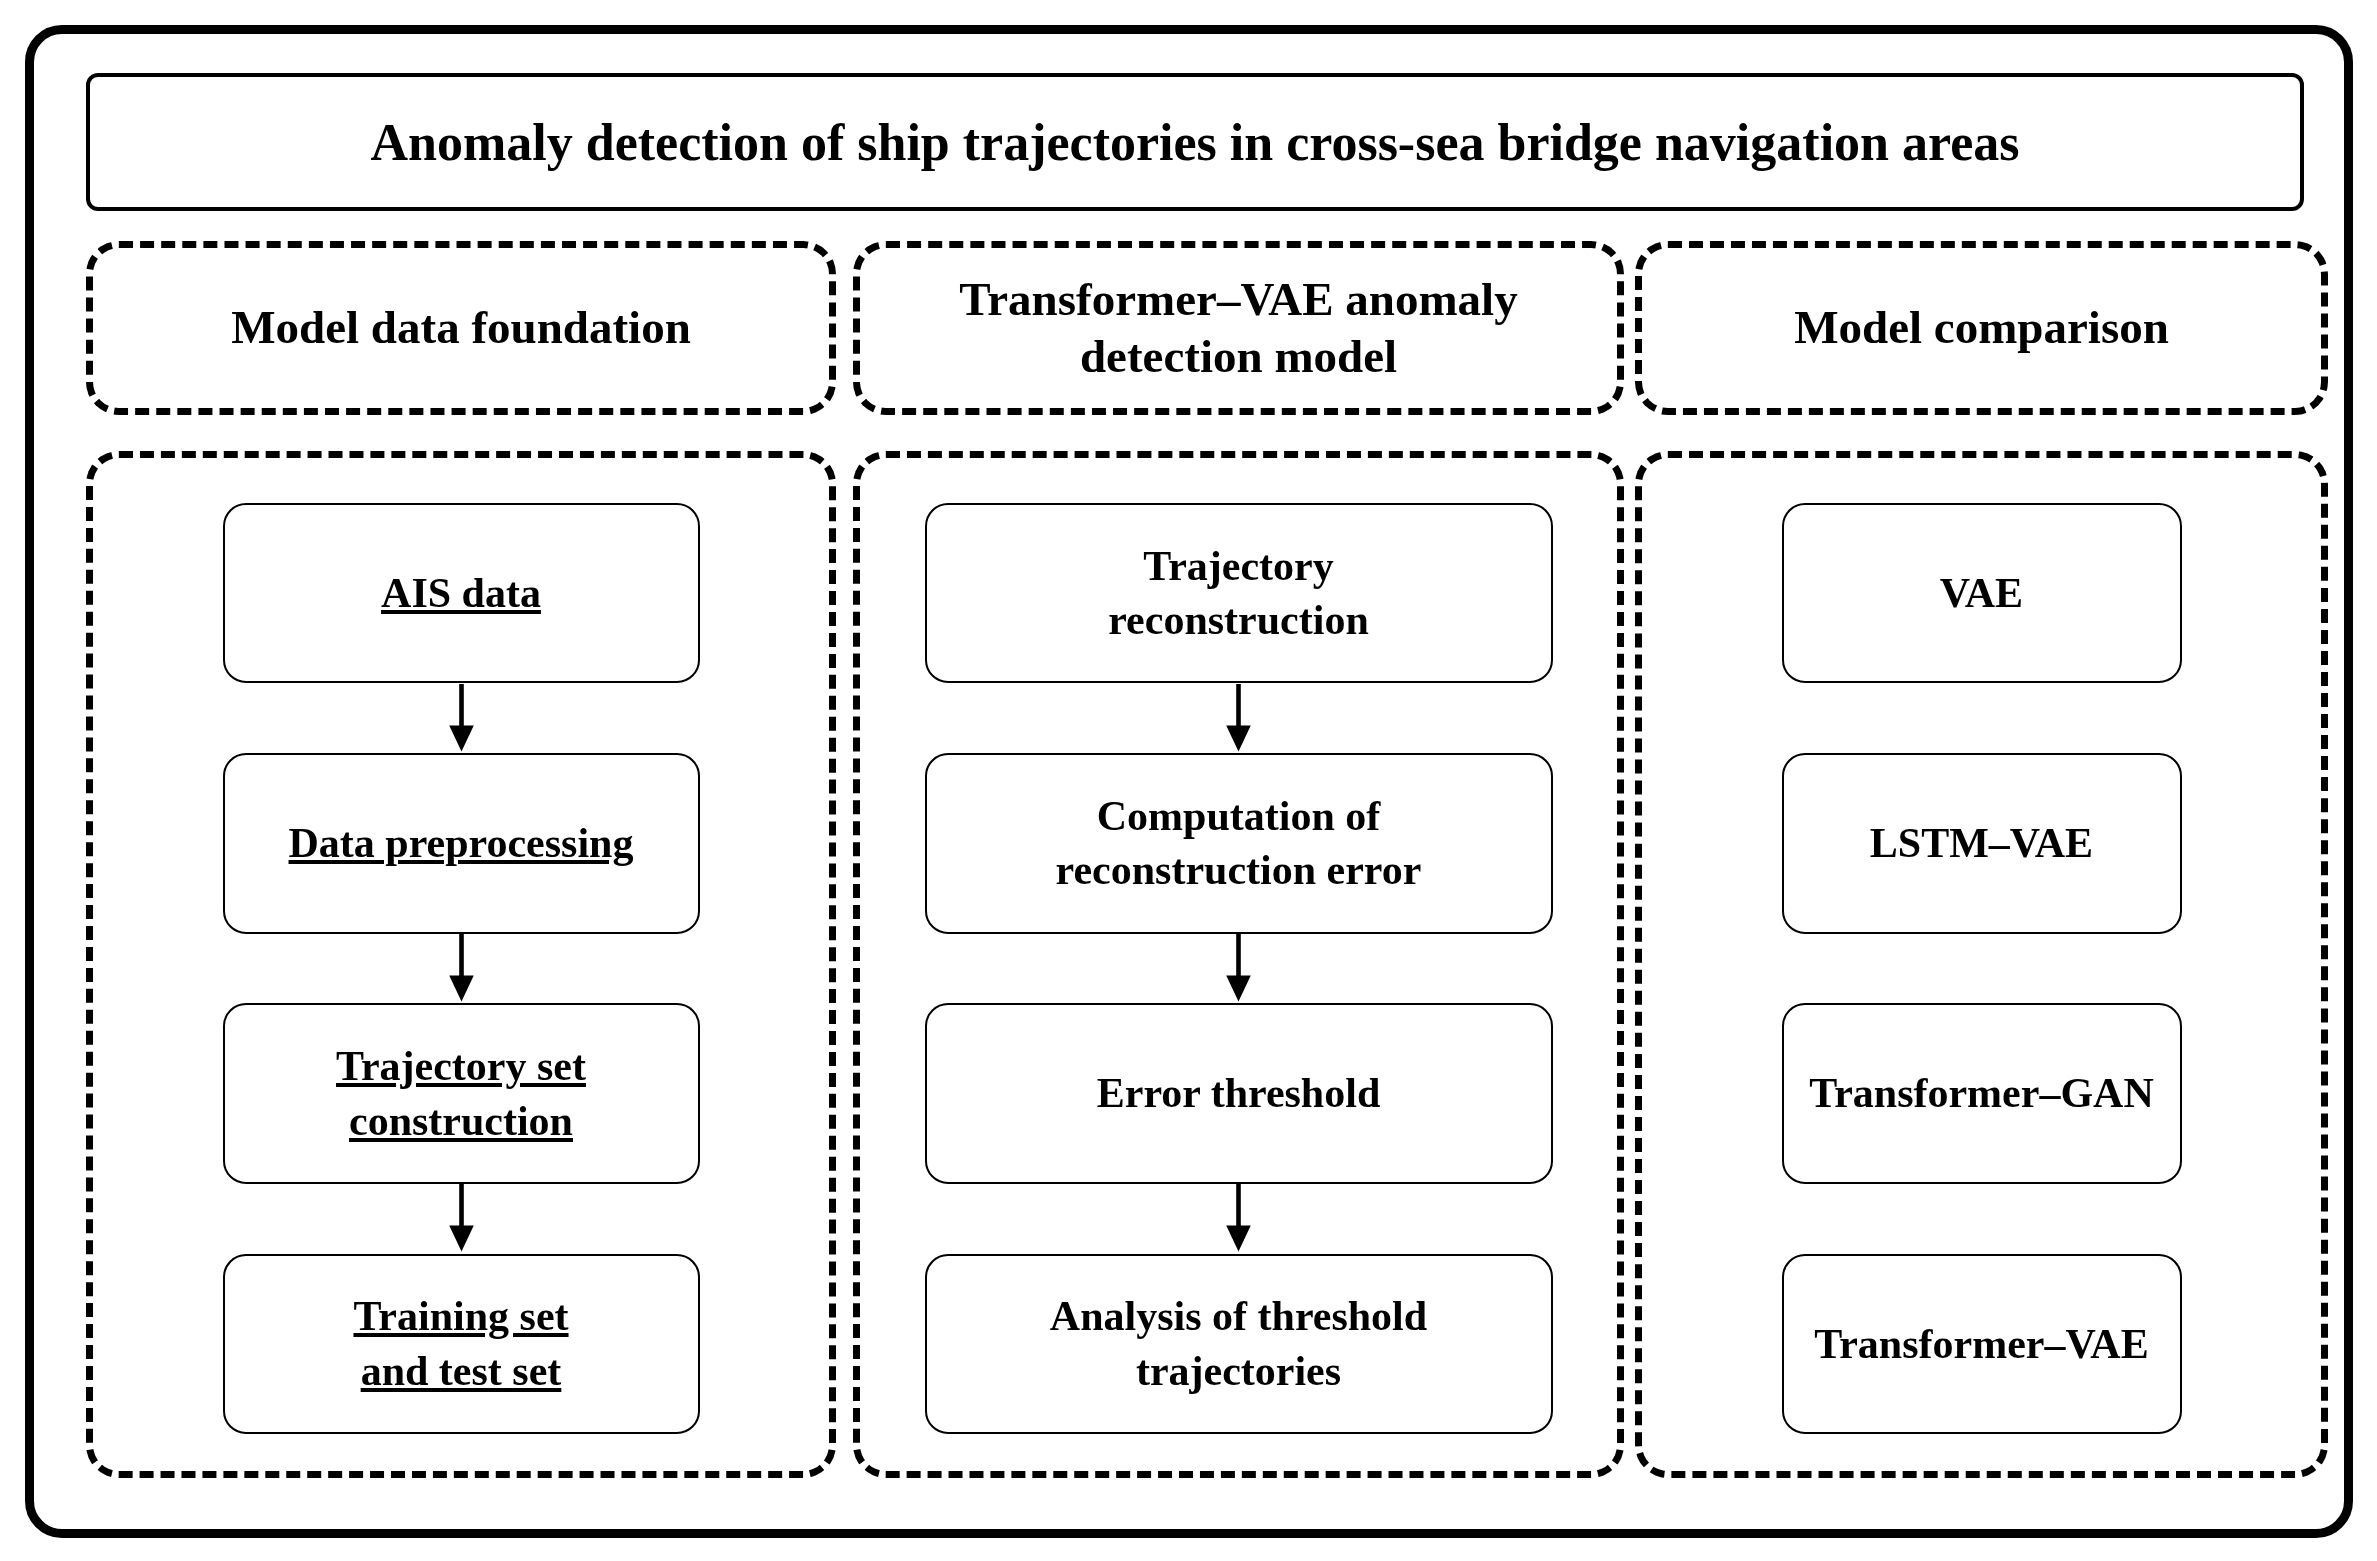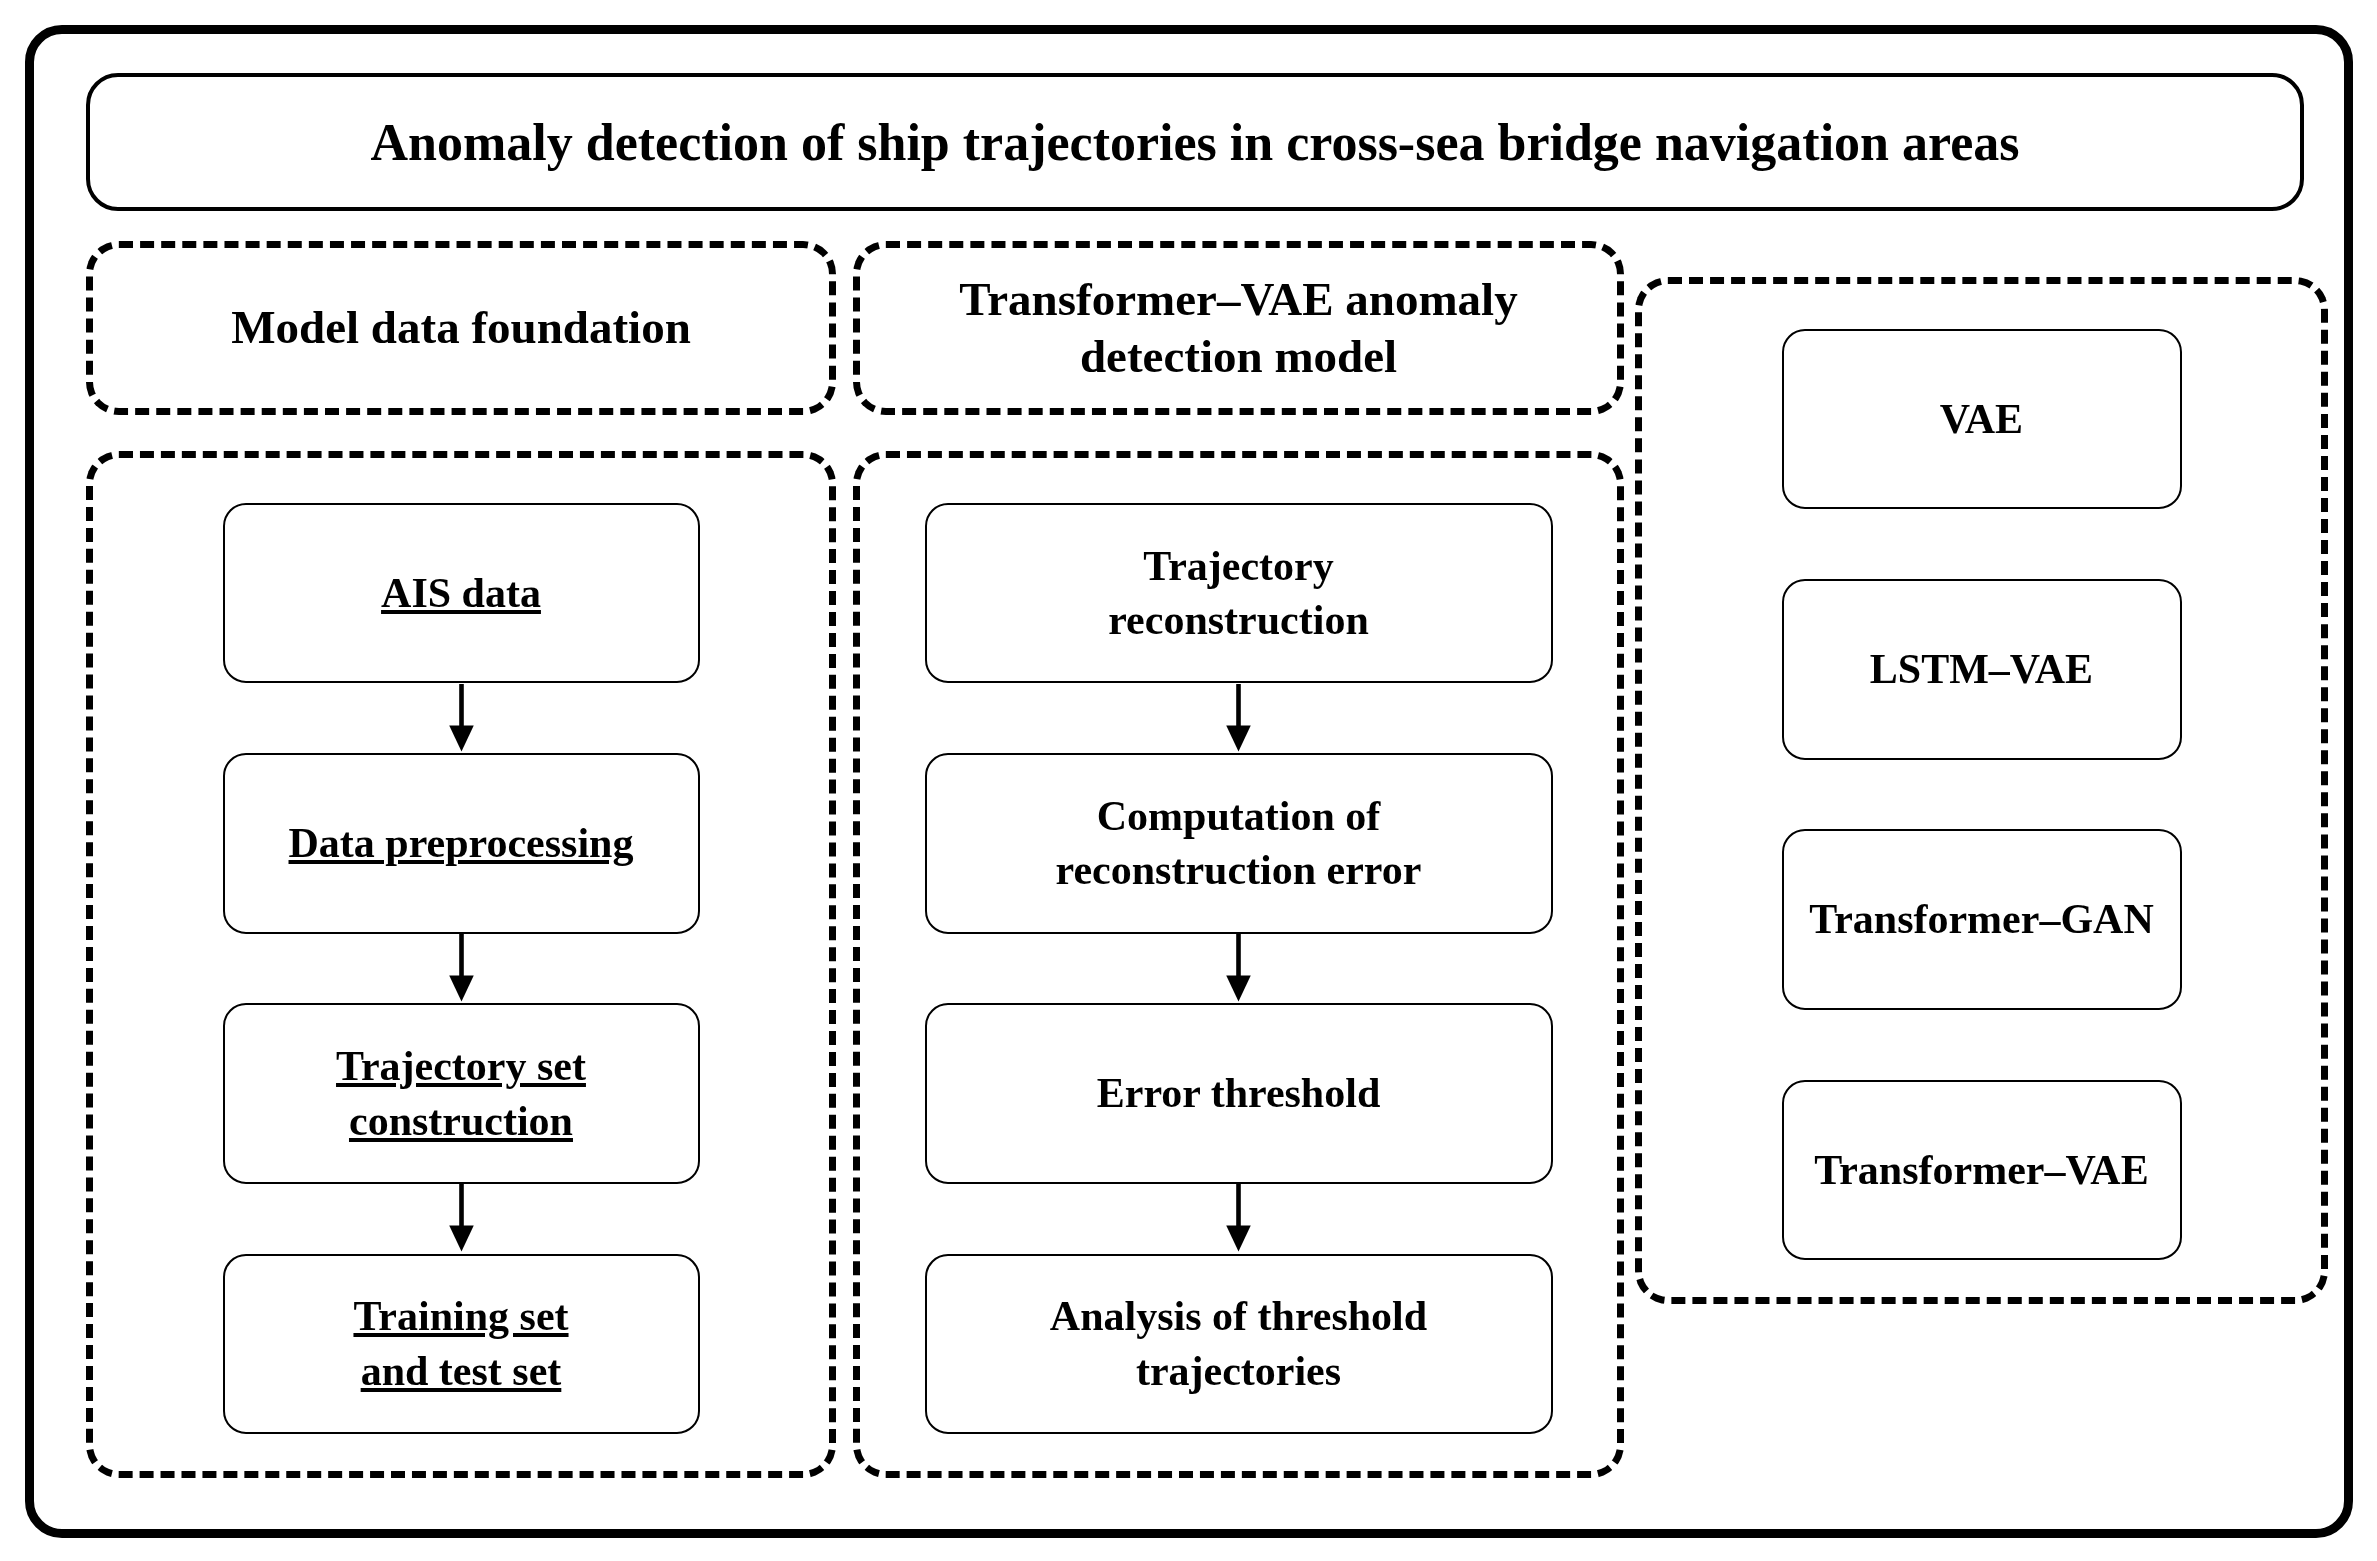--- a/index.html
+++ b/index.html
@@ -17,21 +17,21 @@
     position: absolute;
     left: 24.5px; top: 24.5px; right: 24.5px; bottom: 24.5px;
     border: 9px solid #000000;
     border-radius: 37px;
   }
   .title-box {
     position: absolute;
     left: 86px; top: 73px;
     width: 2210px; height: 130px;
     border: 4.1px solid #000000;
-    border-radius: 32px;
+    border-radius: 12px;
     display: flex; align-items: center; justify-content: center;
     font-size: 52px;
     text-align: center;
     background: #ffffff;
   }
   .col { position: absolute; top: 241px; }
   .col-1 { left: 86px;  width: 750px; }
   .col-2 { left: 853px; width: 771px; }
   .col-3 { left: 1635px; width: 693px; }
   .col-header {
@@ -143,20 +143,21 @@
             <rect x="17" y="0" width="6" height="58" fill="#000"></rect>
             <polygon points="4,54 36,54 20,88" fill="#000"></polygon>
           </svg>
       </div>
       <div class="node">Analysis of threshold
 trajectories</div>
     </div>
   </div>
 
   <div class="col col-3">
+    <div class="col-header">Model comparison</div>
     <div class="col-body">
       <div class="node">VAE</div>
       <div class="slot empty">
         <svg viewBox="0 0 40 90" xmlns="http://www.w3.org/2000/svg">
             <rect x="17" y="0" width="6" height="58" fill="#000"></rect>
             <polygon points="4,54 36,54 20,88" fill="#000"></polygon>
           </svg>
       </div>
       <div class="node">LSTM–VAE</div>
       <div class="slot empty">

